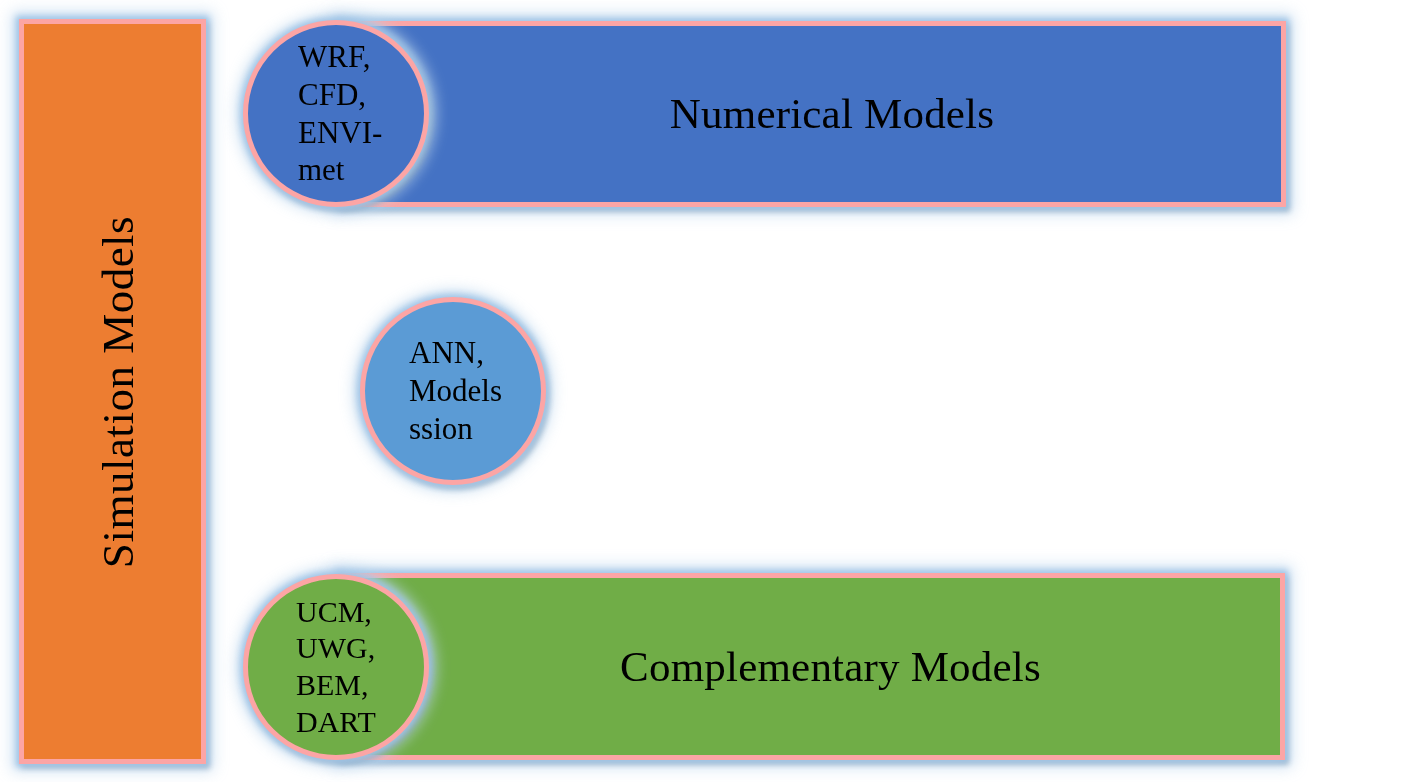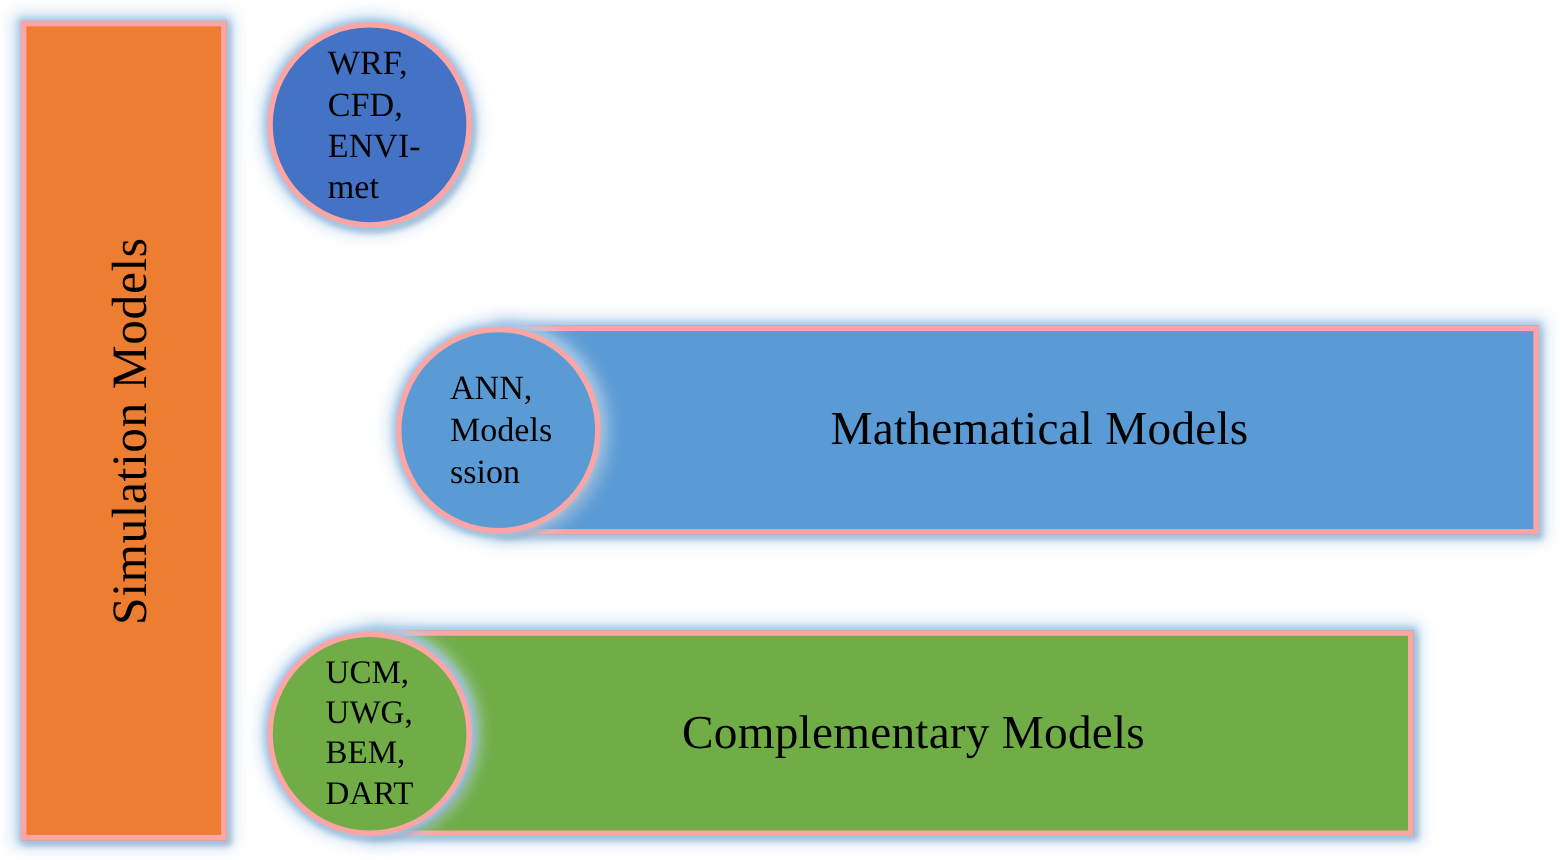--- a/index.html
+++ b/index.html
@@ -142,30 +142,30 @@
 </style>
 </head>
 <body>
 
 <div id="canvas">
 
   <div class="shape" id="sidebar">
     <span class="vlabel">Simulation Models</span>
   </div>
 
+  <div class="shape bar" id="bar-numerical">
+    <span class="bar-label">Numerical Models</span>
+  </div>
   <div class="shape circle" id="circle-numerical">
     <span class="circle-label">WRF,
 CFD,
 ENVI-
 met</span>
   </div>
 
-  <div class="shape bar" id="bar-mathematical">
-    <span class="bar-label">Mathematical Models</span>
-  </div>
   <div class="shape circle" id="circle-mathematical">
     <span class="circle-label">ANN,
 Models
 ssion</span>
   </div>
 
   <div class="shape circle" id="circle-complementary">
     <span class="circle-label">UCM,
 UWG,
 BEM,

